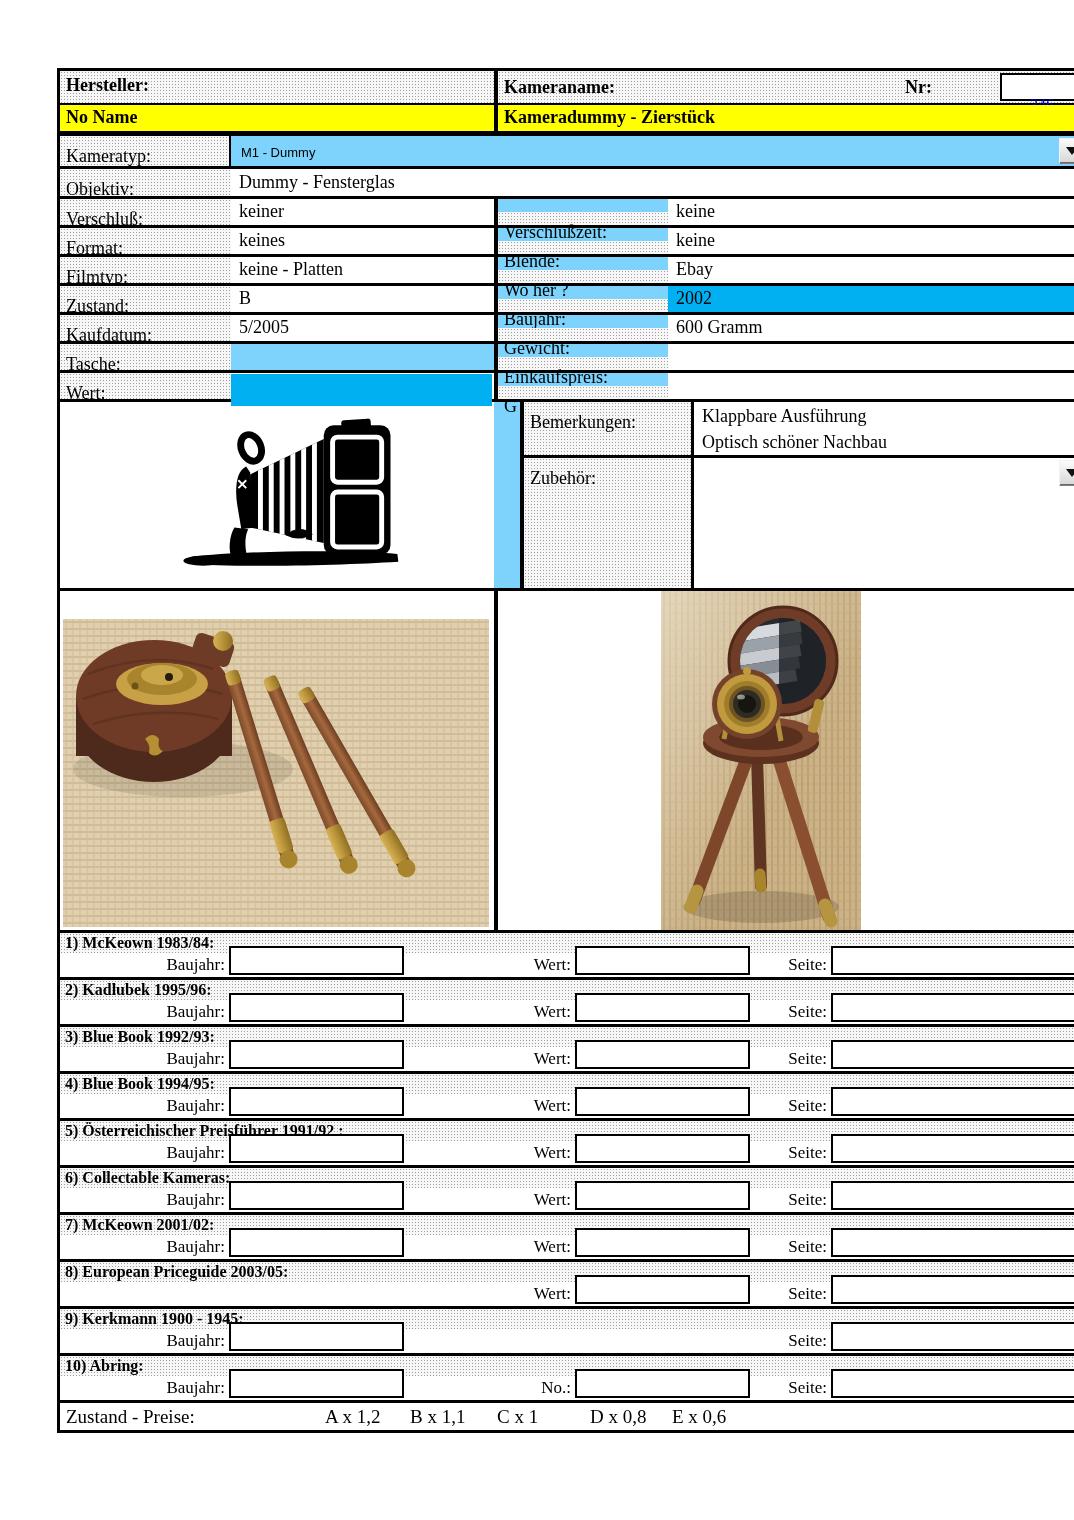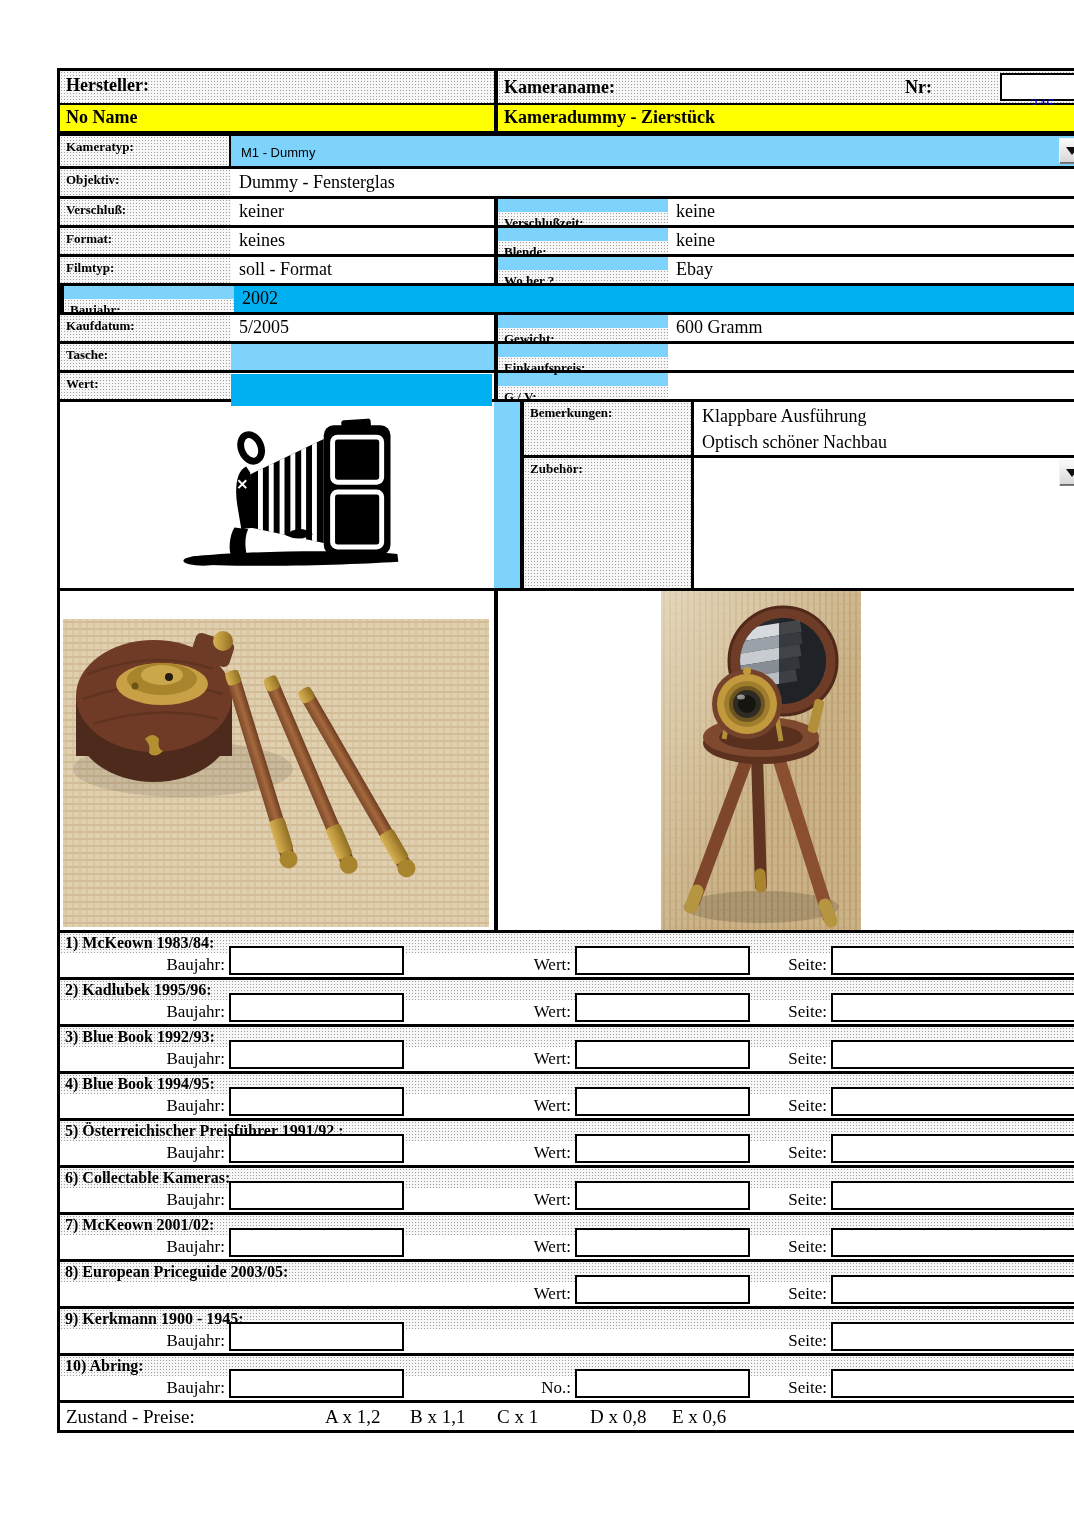--- a/index.html
+++ b/index.html
@@ -14,21 +14,21 @@
   }
   .dot {
     background-color:#f7f7f7;
     background-image:radial-gradient(#9e9e9e 0.8px, rgba(0,0,0,0) 0.9px);
     background-size:3px 3px;
   }
   .row { display:flex; border-top:3px solid #000; }
   .row:first-child { border-top:none; }
   .lcell { width:434px; display:flex; }
   .rcell { flex:1; display:flex; border-left:4px solid #000; }
-  .lab { width:171px; font-weight:bold; font-size:13px; padding:3px 0 0 6px; white-space:nowrap; }
+  .lab { width:171px; font-weight:normal; font-size:18px; padding:10px 0 0 6px; white-space:nowrap; }
   .rcell .lab { width:170px;margin-top:13px; }
   .val { flex:1; font-size:18px; padding:3px 0 0 8px; background:#fff; white-space:nowrap; }
   .hl { background:var(--hl,#00b0f0); }
 
   
   .r1 { height:32px; }
   .r1 .lcell { padding:0; }
   .r1 .hlab { width:100%; font-weight:bold; font-size:18px; padding:4px 0 0 6px; }
   .r1 .rcell { align-items:center;gap:26px; }
   .kname { font-weight:bold; font-size:18px; padding-left:6px; }
@@ -157,28 +157,32 @@
         <div class="val">keines</div>
       </div>
     <div class="rcell">
         <div class="lab dot">Blende:</div>
         <div class="val">keine</div>
       </div>
   </div>
   <div class="row fr">
     <div class="lcell">
         <div class="lab dot">Filmtyp:</div>
-        <div class="val">soll - Format</div>
+        <div class="val">keine - Platten</div>
       </div>
     <div class="rcell">
         <div class="lab dot">Wo her ?</div>
         <div class="val">Ebay</div>
       </div>
   </div>
   <div class="row fr">
+    <div class="lcell">
+        <div class="lab dot">Zustand:</div>
+        <div class="val">B</div>
+      </div>
     <div class="rcell">
         <div class="lab dot">Baujahr:</div>
         <div class="val hl">2002</div>
       </div>
   </div>
   <div class="row fr">
     <div class="lcell">
         <div class="lab dot">Kaufdatum:</div>
         <div class="val">5/2005</div>
       </div>

